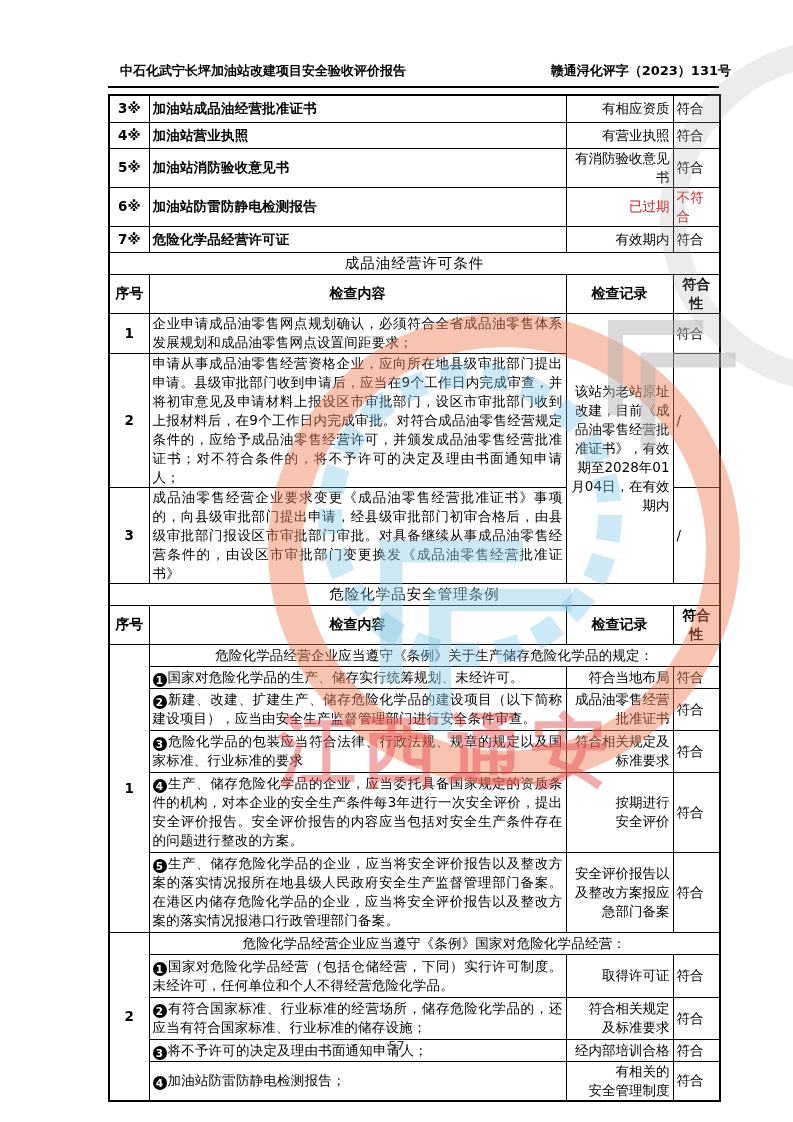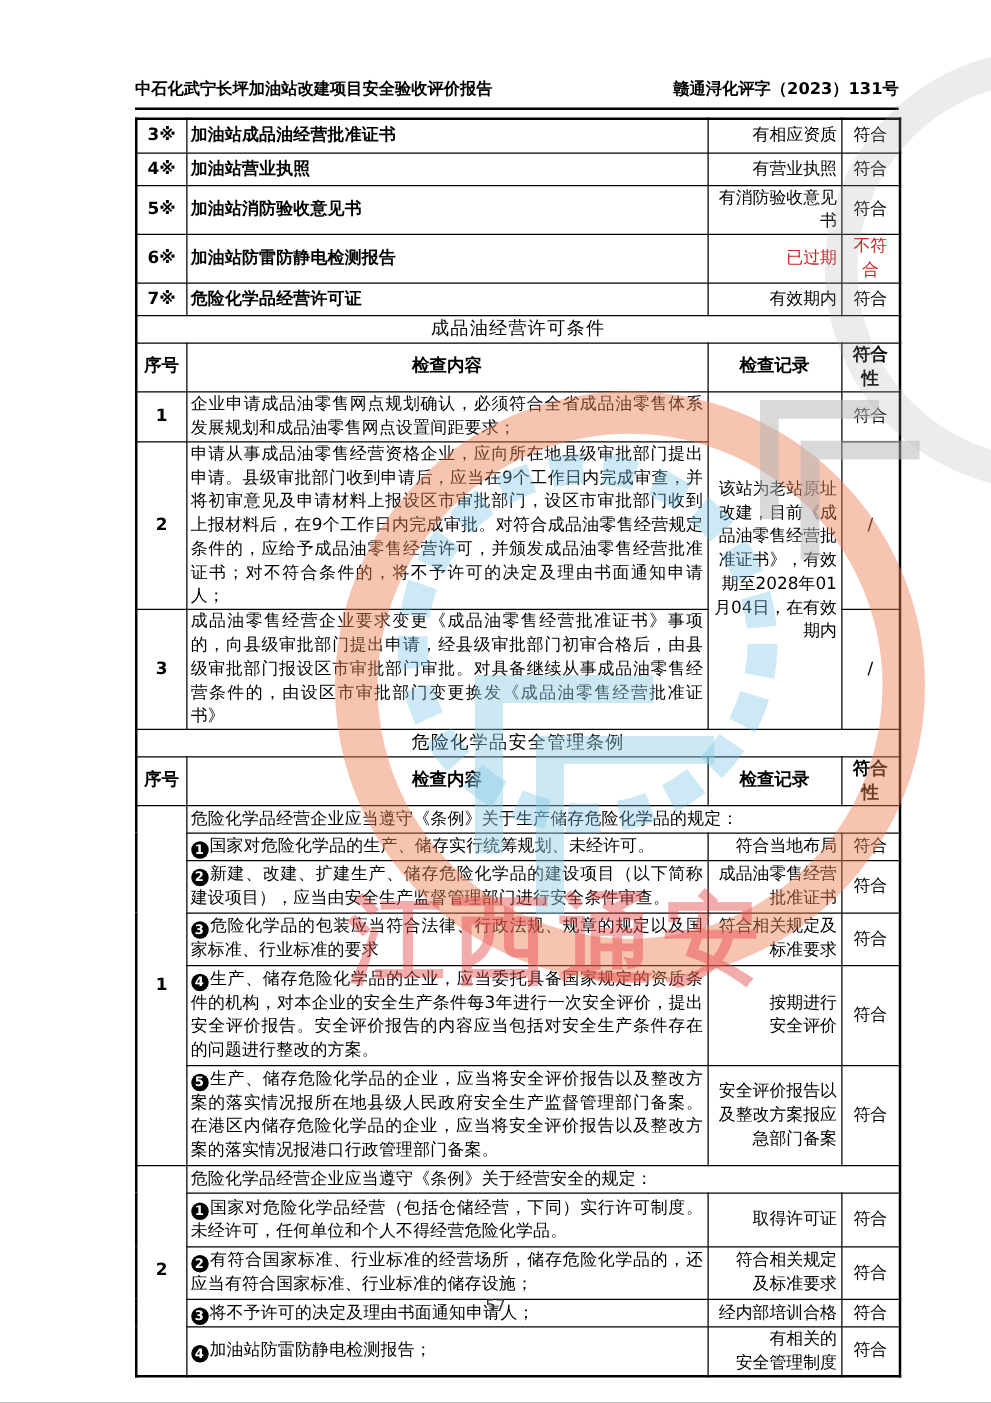--- a/index.html
+++ b/index.html
@@ -1,34 +1,34 @@
 <!DOCTYPE html>
 <html><head>
 <meta charset="utf-8">
 <style>
   html,body{margin:0;padding:0;background:#888;}
   .page{position:relative;width:793px;height:1122px;background:#ffffff;margin:0 auto;
         font-family:"DejaVu Sans","Liberation Sans",sans-serif;color:#000;overflow:hidden;}
   
-  .hdr{position:absolute;left:108px;top:62px;width:611px;display:flex;justify-content:space-between;
+  .hdr{position:absolute;left:120px;top:62px;width:611px;display:flex;justify-content:space-between;
        font-size:13px;font-weight:bold;}
   .hdr-rule{position:absolute;left:108px;top:86px;width:611px;height:2px;background:#000;}
   
   table.doc{position:absolute;left:108px;top:94px;width:611px;border-collapse:collapse;table-layout:fixed;
             border:2px solid #000;}
   table.doc td{border:1.5px solid #000;padding:0 3px;font-size:13.5px;line-height:19px;vertical-align:middle;
                overflow:hidden;}
   td.num{text-align:center;font-weight:bold;padding:0;}
   td.cont{text-align:justify;letter-spacing:0.2px;line-height:20px;}
   td.contb{font-weight:bold;text-align:left;margin-left:18px;}
   td.rec{text-align:right;font-size:13px;line-height:20px;white-space:pre-line;padding:0 2px;}
-  td.res{text-align:center;font-size:13.5px;padding:0;margin-top:24px;}
+  td.res{font-size:13.5px;padding:0;margin-top:24px;}
   tr.sect td{text-align:center;font-weight:normal;font-size:14.5px;letter-spacing:1px;}
   tr.colh td{text-align:center;font-weight:bold;font-size:14px;}
-  td.sub{letter-spacing:0.2px;}
+  td.sub{text-align:center;letter-spacing:0.2px;}
   .red{color:#cc2020;}
   .bullet{display:inline-block;width:14px;height:14px;border-radius:50%;background:#000;color:#fff;
           font-size:10.5px;line-height:14px;text-align:center;margin-right:1px;vertical-align:-2px;
           font-weight:bold;}
   
   .pageno{position:absolute;left:0;top:1038px;width:793px;text-align:center;font-size:13px;color:#333;}
   
   .wm{position:absolute;left:0;top:0;width:793px;height:1122px;pointer-events:none;z-index:4;}
   .wm-ring-orange{position:absolute;left:268px;top:313px;width:404px;height:404px;border-radius:50%;
                   border:34px solid rgba(238,124,84,0.45);}
@@ -151,21 +151,21 @@
       <td class="res">符合</td>
     </tr>
     <tr style="height:80px">
       <td class="cont"><span class="bullet">5</span><span>生产、储存危险化学品的企业，应当将安全评价报告以及整改方案的落实情况报所在地县级人民政府安全生产监督管理部门备案。在港区内储存危险化学品的企业，应当将安全评价报告以及整改方案的落实情况报港口行政管理部门备案。</span></td>
       <td class="rec">安全评价报告以及整改方案报应急部门备案</td>
       <td class="res">符合</td>
     </tr>
 
     <tr style="height:22px">
       <td class="num" rowspan="5">2</td>
-      <td class="sub" colspan="3">危险化学品经营企业应当遵守《条例》关于经营安全的规定：</td>
+      <td class="sub" colspan="3">危险化学品经营企业应当遵守《条例》国家对危险化学品经营：</td>
     </tr>
     <tr style="height:43px">
       <td class="cont"><span class="bullet">1</span><span>国家对危险化学品经营（包括仓储经营，下同）实行许可制度。未经许可，任何单位和个人不得经营危险化学品。</span></td>
       <td class="rec">取得许可证</td>
       <td class="res">符合</td>
     </tr>
     <tr style="height:42px">
       <td class="cont"><span class="bullet">2</span><span>有符合国家标准、行业标准的经营场所，储存危险化学品的，还应当有符合国家标准、行业标准的储存设施；</span></td>
       <td class="rec">符合相关规定
 及标准要求</td>

